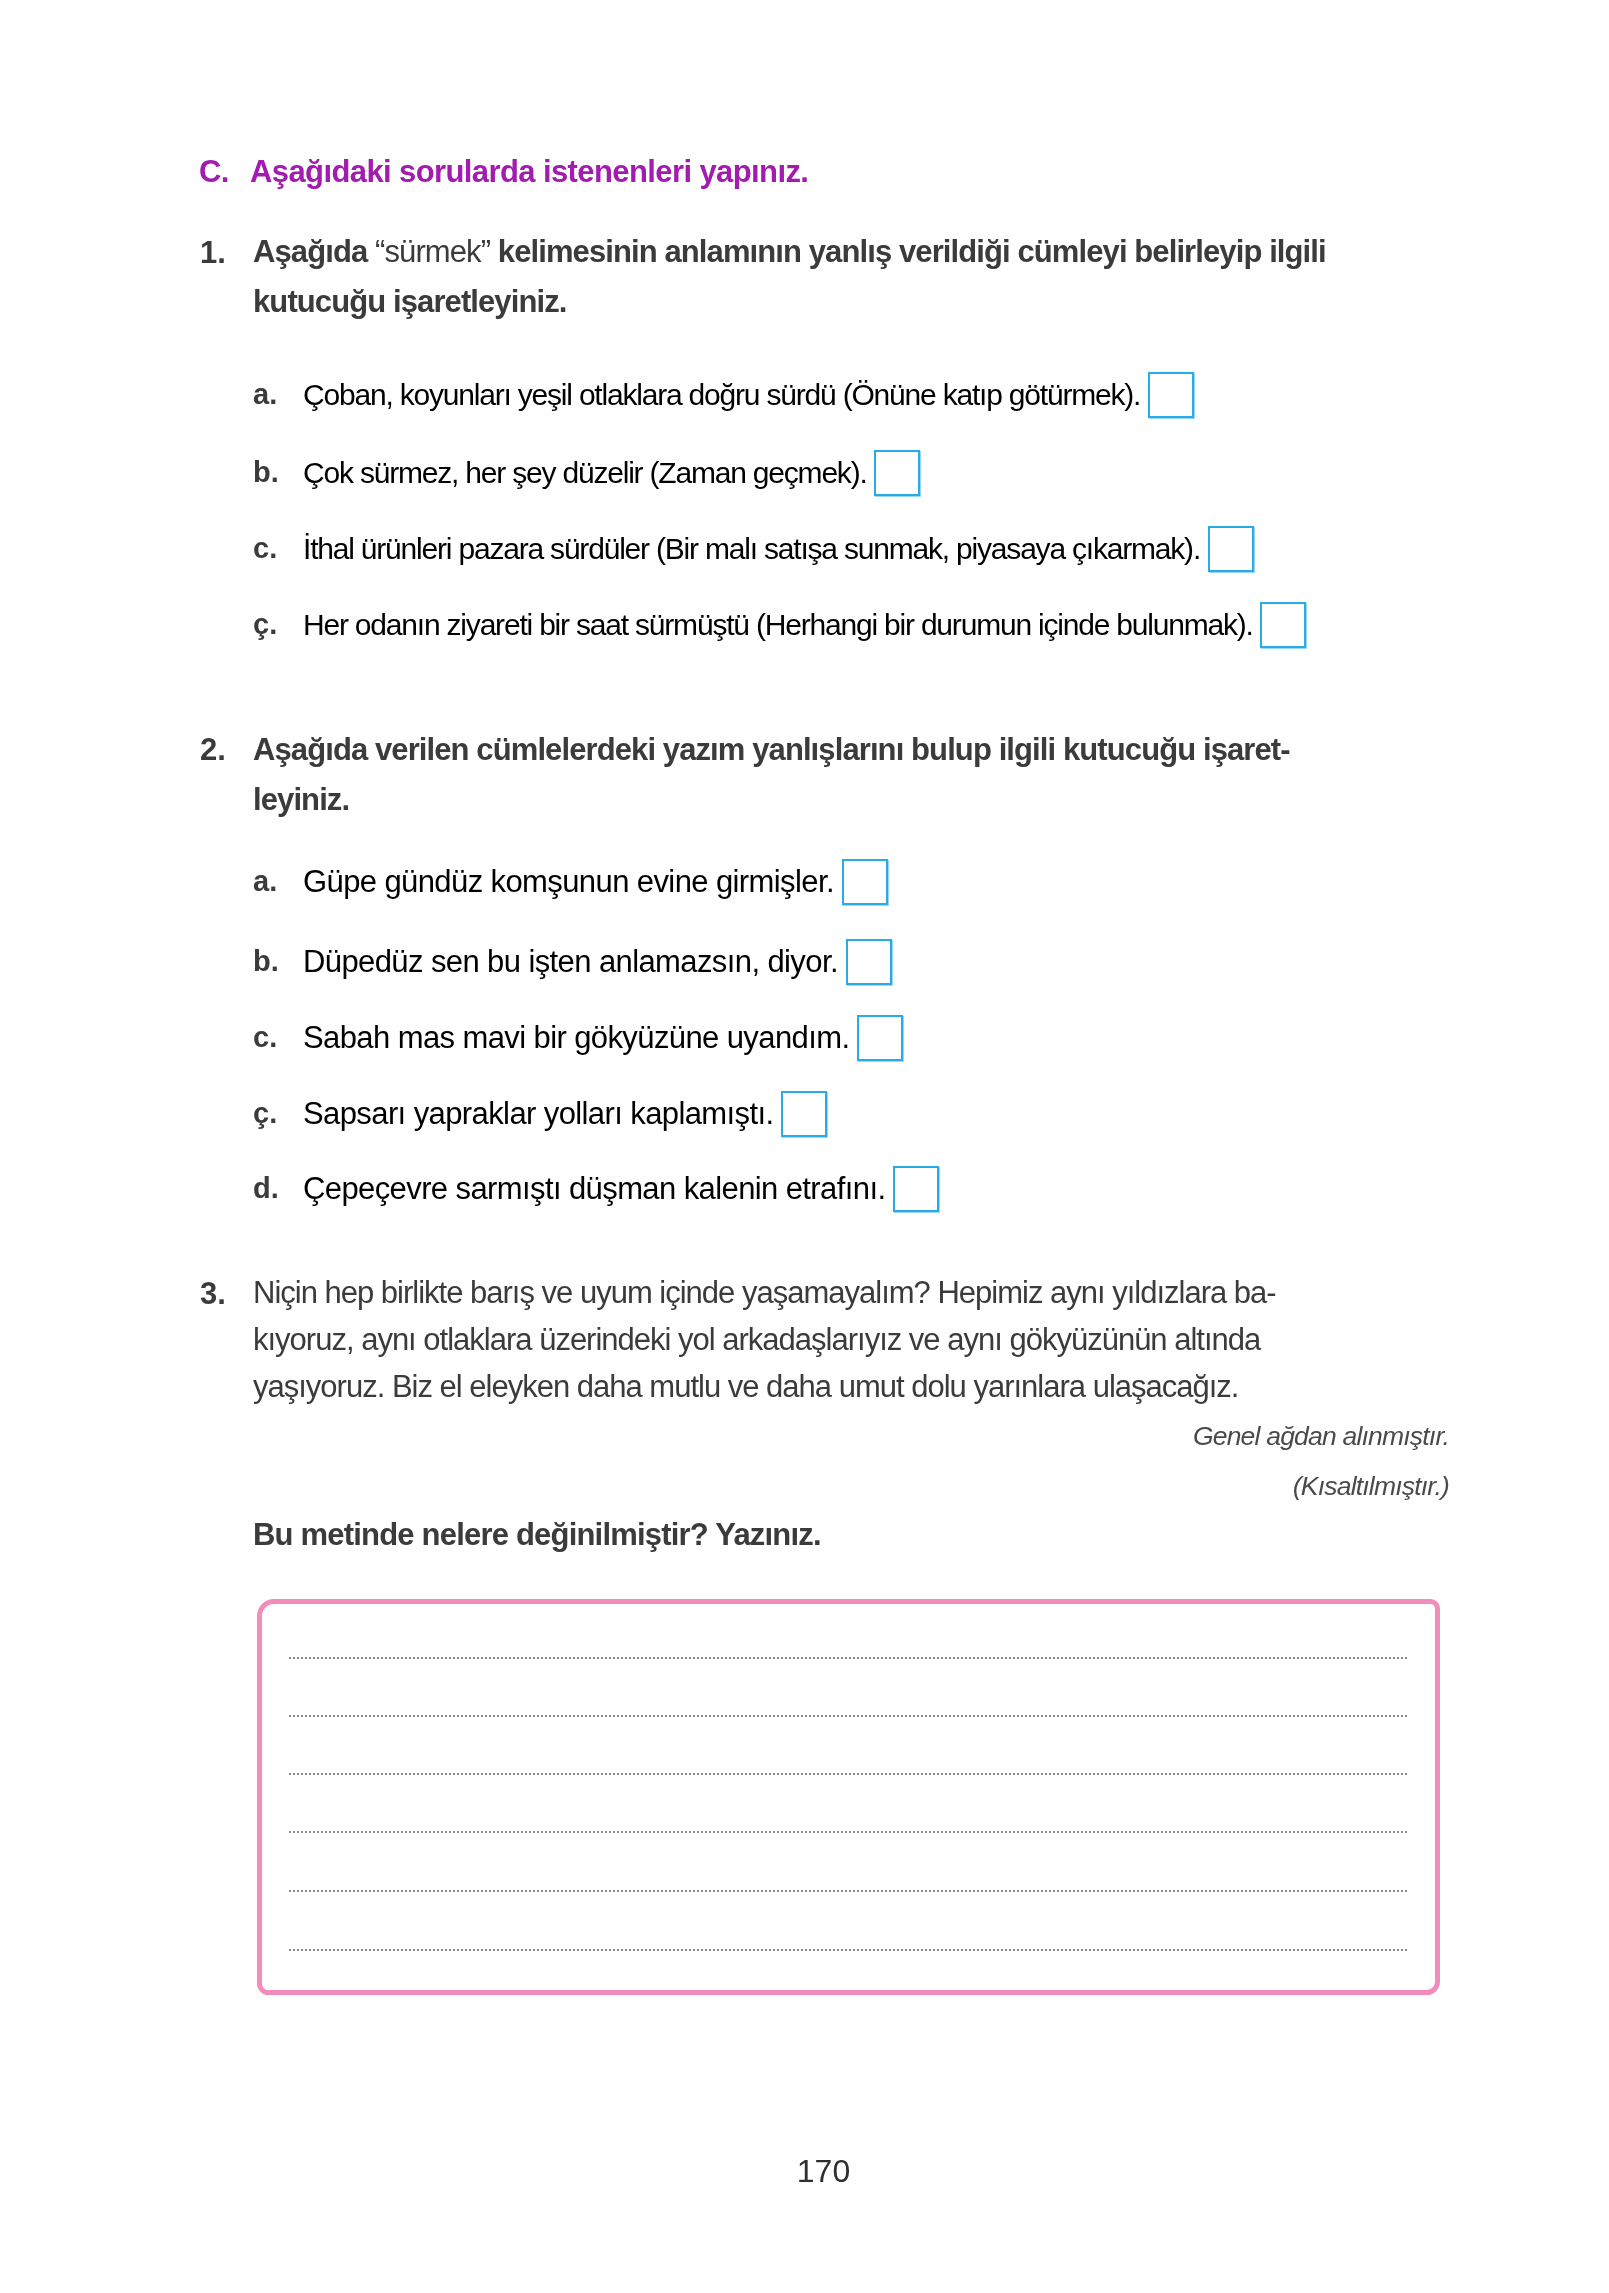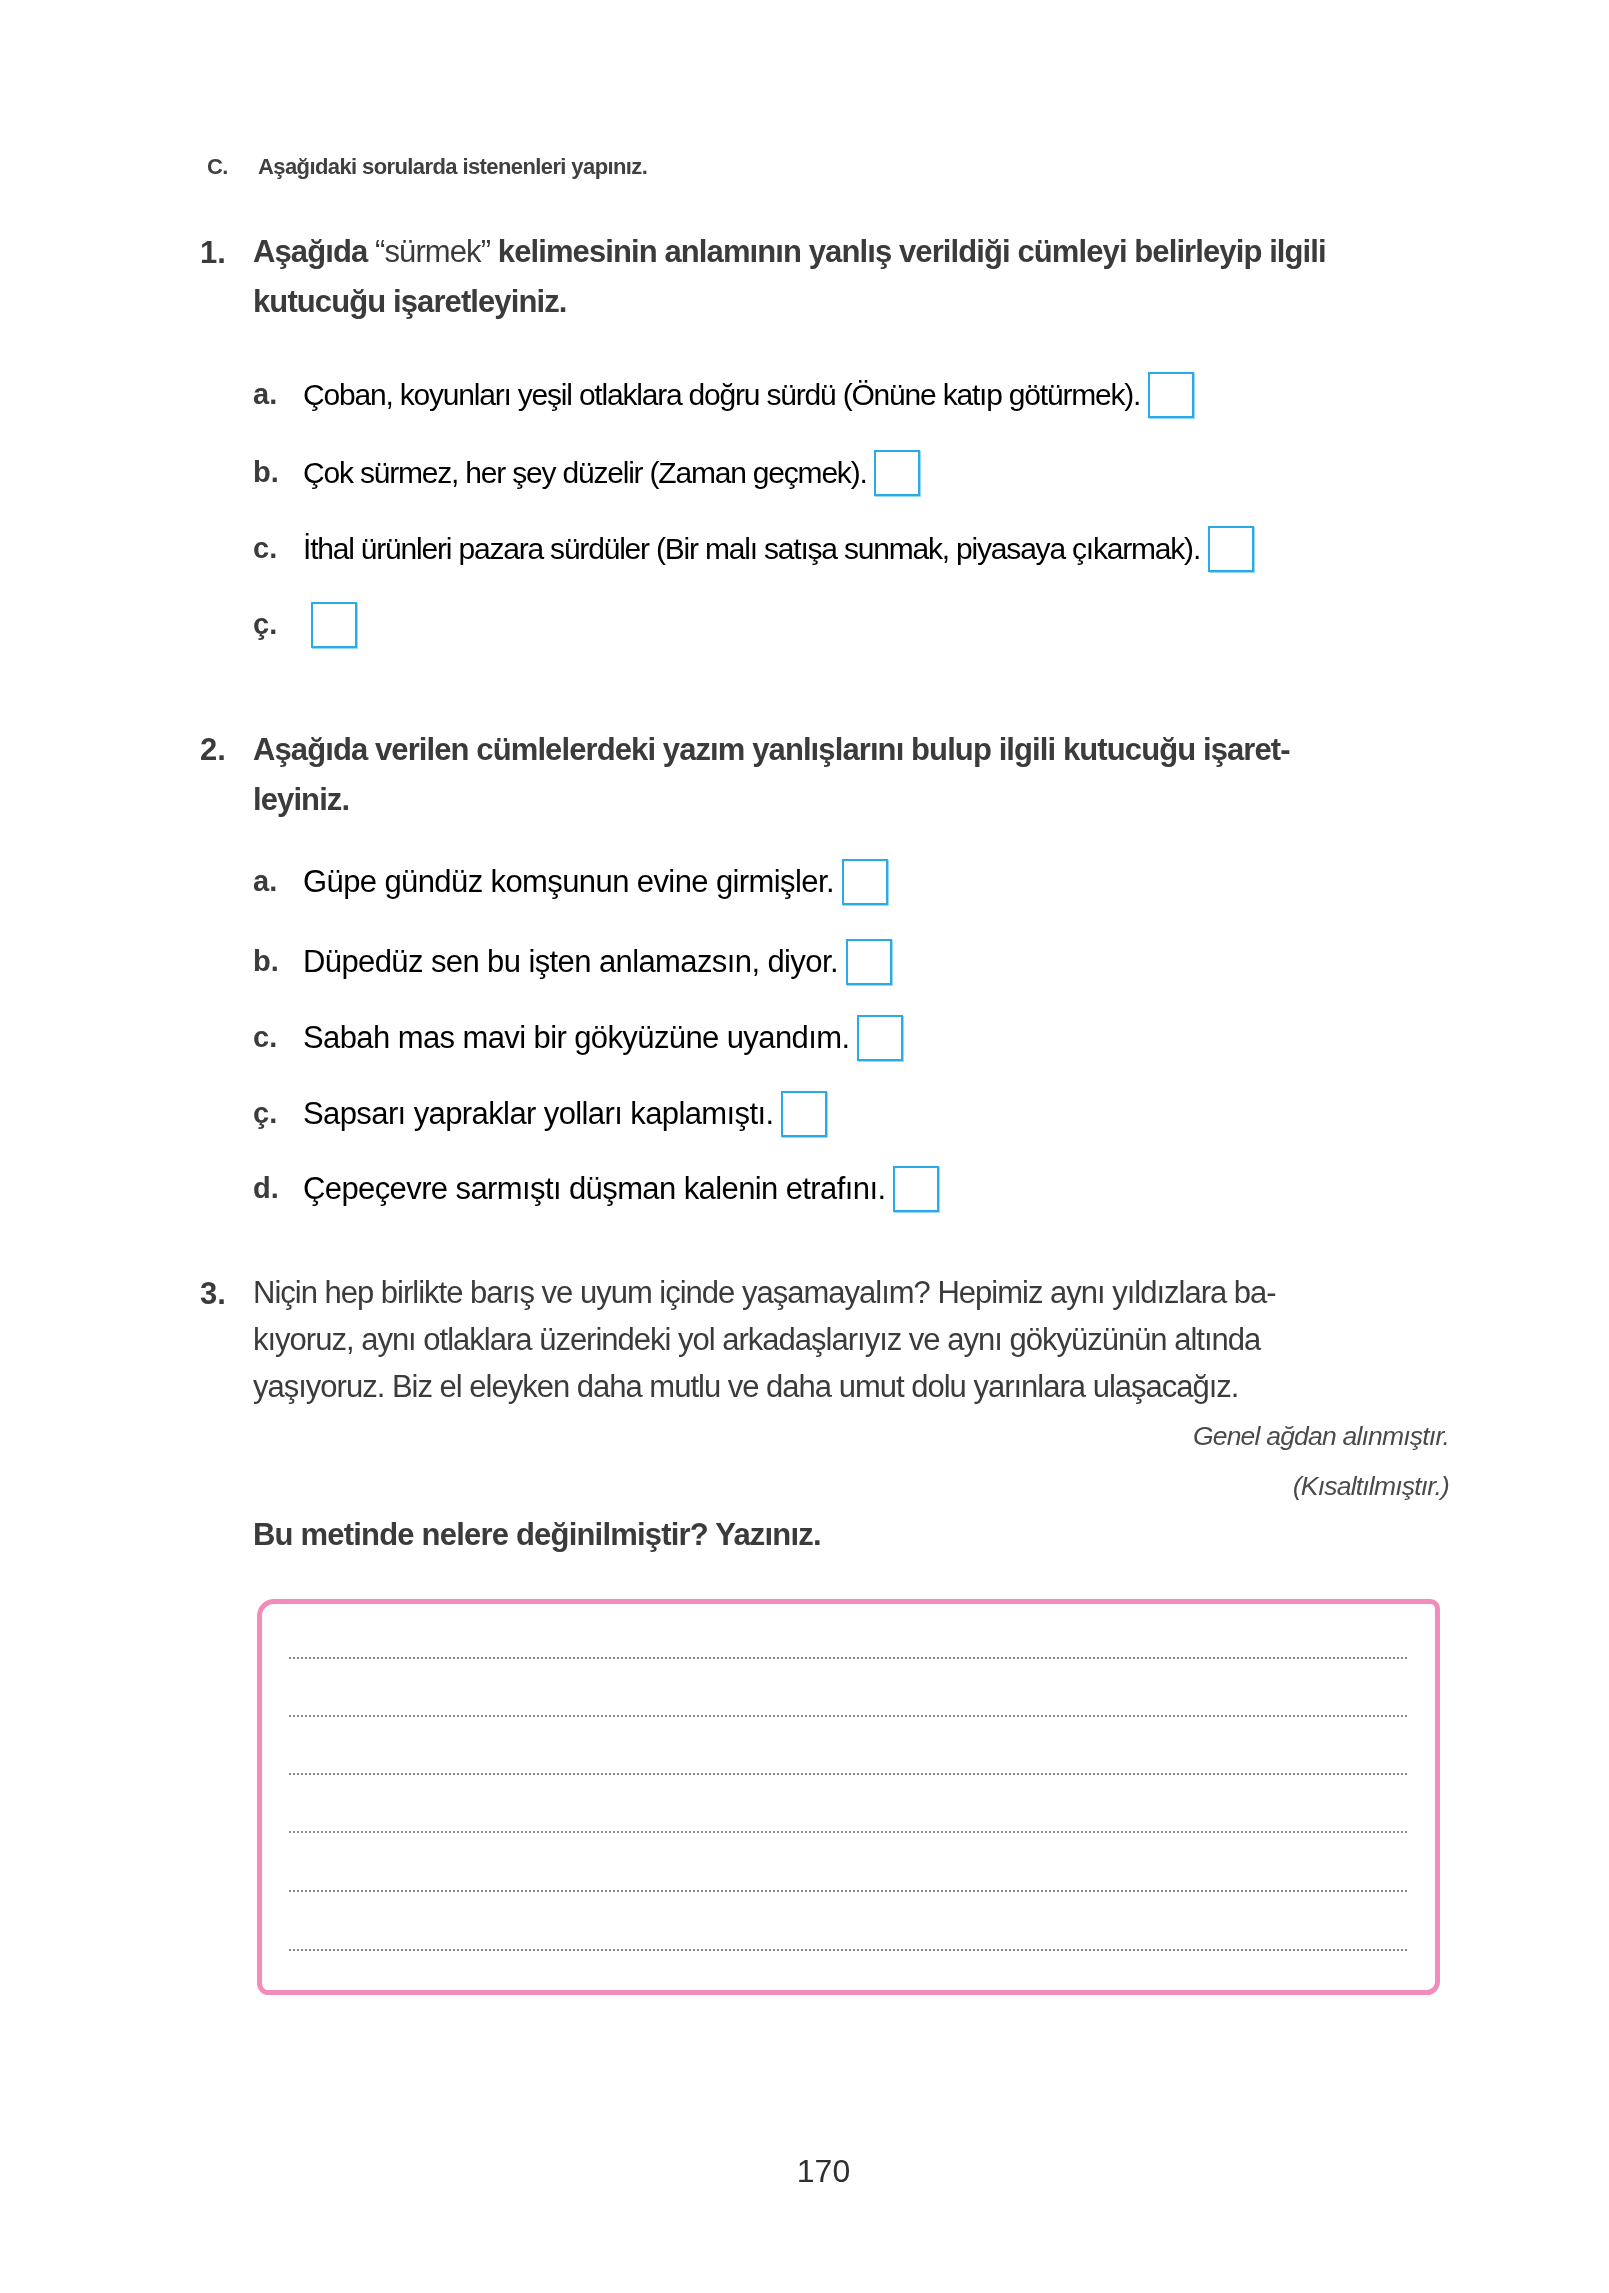--- a/index.html
+++ b/index.html
@@ -2,22 +2,22 @@
 <html style="font-size:15px"><head>
 <meta charset="utf-8">
 <style>
   html, body { margin: 0; padding: 0; background: #ffffff; }
   body {
     width: 1610px; height: 2294px; position: relative; overflow: hidden;
     font-family: "Liberation Sans", sans-serif; color: #3b3b3b;
   }
   .abs { position: absolute; }
   .section-heading {
-    left: 207px; top: 154px; font-size: 22px; font-weight: bold;
-    color: #404040; letter-spacing: -0.6px; white-space: nowrap;
+    left: 199px; top: 154px; font-size: 31px; font-weight: bold;
+    color: #a21caf; letter-spacing: -0.6px; white-space: nowrap;
   }
   .section-heading .letter { display: inline-block; width: 51px; }
   .q-num {
     position: absolute; font-size: 31px; font-weight: bold; color: #3b3b3b;
   }
   .q-text {
     position: absolute; left: 253px; width: 1198px;
     font-size: 31px; line-height: 50px; letter-spacing: -0.9px;
   }
   .q-text.bold { font-weight: bold; }
@@ -83,20 +83,21 @@
   <span class="item-text">Çok sürmez, her şey düzelir (Zaman geçmek).</span>
   <span class="checkbox"></span>
 </div>
 <div class="item" style="top:523px;">
   <span class="item-label">c.</span>
   <span class="item-text">İthal ürünleri pazara sürdüler (Bir malı satışa sunmak, piyasaya çıkarmak).</span>
   <span class="checkbox"></span>
 </div>
 <div class="item" style="top:599px;">
   <span class="item-label">ç.</span>
+  <span class="item-text">Her odanın ziyareti bir saat sürmüştü (Herhangi bir durumun içinde bulunmak).</span>
   <span class="checkbox"></span>
 </div>
 
 <div class="q-num" style="left:200px; top:732px;">2.</div>
 <div class="q-text bold" style="top:725px; white-space:nowrap;">
   <div>Aşağıda verilen cümlelerdeki yazım yanlışlarını bulup ilgili kutucuğu işaret-</div>
   <div>leyiniz.</div>
 </div>
 
 <div class="item" style="top:856px;">

